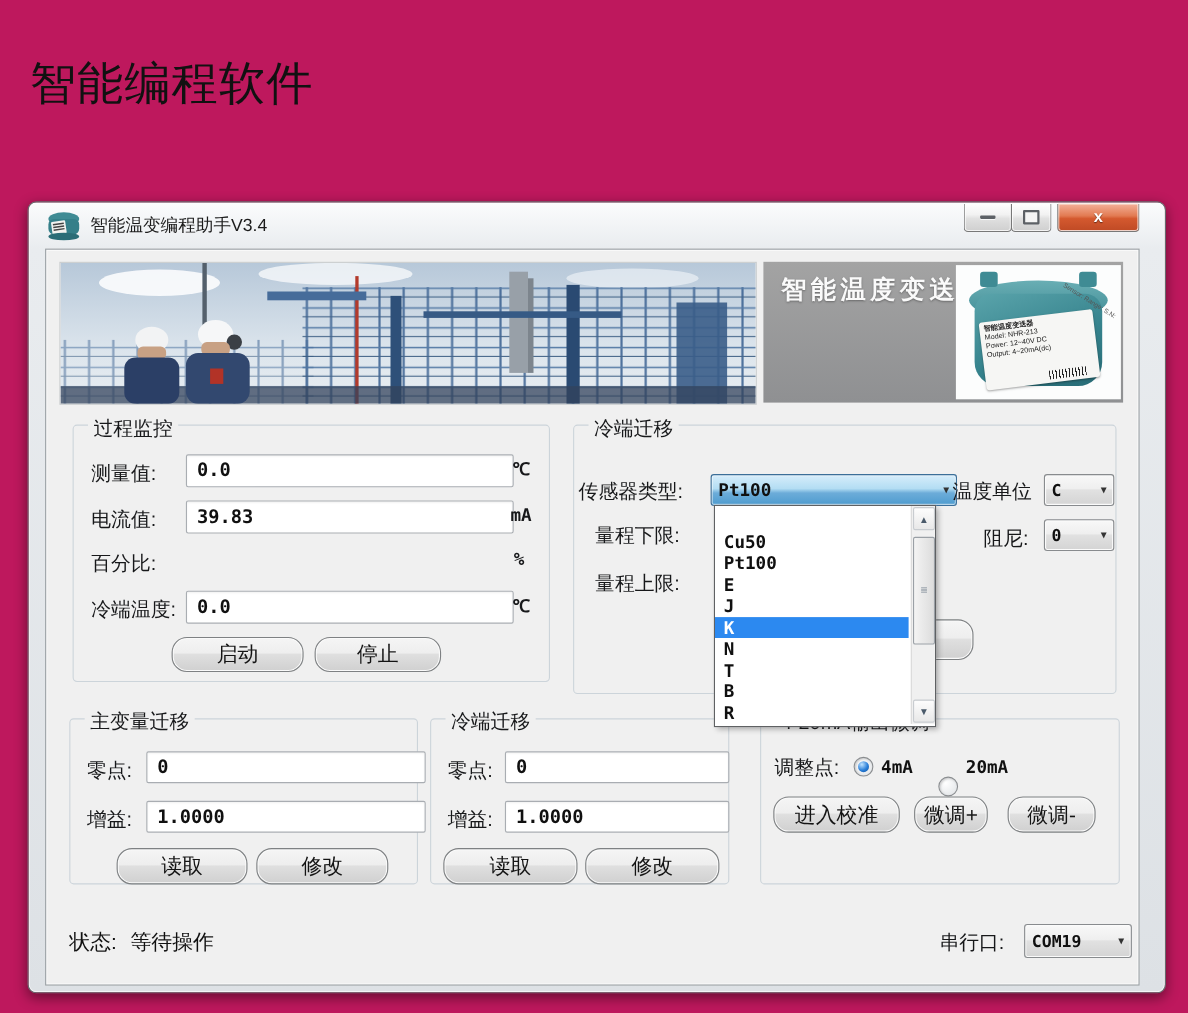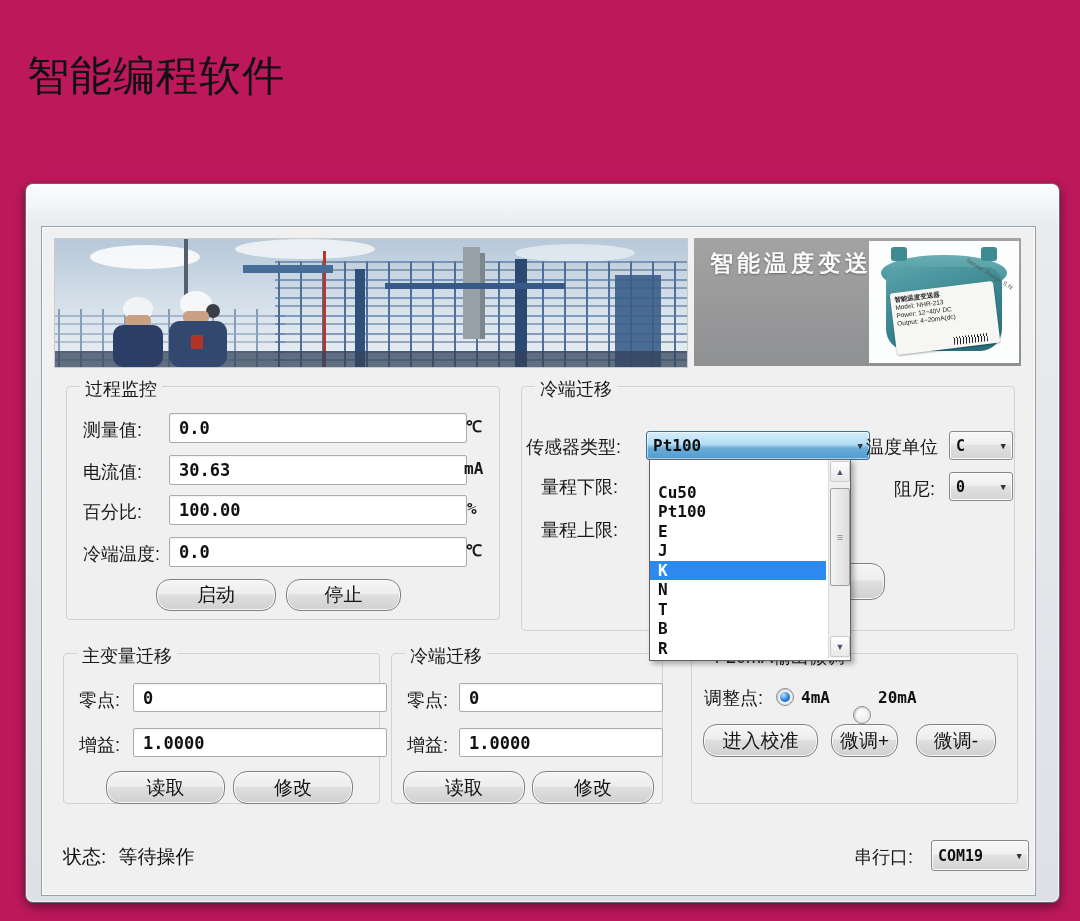--- a/index.html
+++ b/index.html
@@ -101,20 +101,41 @@
 </style>
 </head>
 <body>
 
 <div id="stage">
 
   <div class="abs" id="page-title">智能编程软件</div>
 
   <div class="abs" id="win">
 
+    <div class="abs" id="title-bar">
+      <svg class="abs" style="left:16px;top:7px;" width="34" height="28" viewBox="0 0 34 28">
+        <ellipse cx="16" cy="8" rx="14" ry="6" fill="#3f8b94"></ellipse>
+        <rect x="2" y="8" width="28" height="14" rx="5" fill="#357f89"></rect>
+        <rect x="5" y="10" width="13" height="12" rx="1" fill="#f2f2ef" transform="rotate(-8 11 16)"></rect>
+        <rect x="6.5" y="12" width="10" height="1.3" fill="#444" transform="rotate(-8 11 16)"></rect>
+        <rect x="6.5" y="14.5" width="10" height="1.3" fill="#444" transform="rotate(-8 11 16)"></rect>
+        <rect x="6.5" y="17" width="10" height="1.3" fill="#444" transform="rotate(-8 11 16)"></rect>
+        <ellipse cx="16" cy="24" rx="14" ry="3.5" fill="#2b6d77"></ellipse>
+      </svg>
+      <div class="abs" id="title-text">智能温变编程助手V3.4</div>
+      <div class="abs winbtn" id="btn-min">
+        <span class="min-glyph"></span>
+      </div>
+      <div class="abs winbtn" id="btn-max">
+        <span class="max-glyph"></span>
+      </div>
+      <div class="abs winbtn" id="btn-close">
+        <span class="x-glyph">x</span>
+      </div>
+    </div>
 
     <div class="abs" id="client"></div>
 
     <svg class="abs" id="banner-photo" width="632" height="128" viewBox="0 0 632 128" preserveAspectRatio="none">
       <defs>
         <linearGradient id="sky" x1="0" y1="0" x2="0" y2="1">
           <stop offset="0" stop-color="#b7c8d9"></stop>
             <stop offset="0.6" stop-color="#dbe4ec"></stop>
             <stop offset="1" stop-color="#e9eef2"></stop>
         </linearGradient>
@@ -171,25 +192,24 @@
     </div>
 
     <div class="abs group" style="left:40px;top:202px;width:432px;height:232px;"></div>
     <div class="abs group-title" style="left:54px;top:193px;">过程监控</div>
 
     <div class="abs lbl" style="left:57px;top:234px;">测量值:</div>
     <div class="abs input" style="left:143px;top:229px;width:287px;height:28px;">0.0</div>
     <div class="abs unit" style="left:440px;top:231px;">℃</div>
 
     <div class="abs lbl" style="left:57px;top:276px;">电流值:</div>
-    <div class="abs input" style="left:143px;top:271px;width:287px;height:28px;">30.63</div>
+    <div class="abs input" style="left:143px;top:271px;width:287px;height:28px;">39.83</div>
     <div class="abs unit" style="left:438px;top:275px;">mA</div>
 
     <div class="abs lbl" style="left:57px;top:316px;">百分比:</div>
-    <div class="abs input" style="left:143px;top:311px;width:287px;height:28px;">100.00</div>
     <div class="abs unit" style="left:441px;top:315px;">%</div>
 
     <div class="abs lbl" style="left:57px;top:358px;">冷端温度:</div>
     <div class="abs input" style="left:143px;top:353px;width:287px;height:28px;">0.0</div>
     <div class="abs unit" style="left:440px;top:355px;">℃</div>
 
     <div class="abs btn" style="left:130px;top:395px;width:118px;height:30px;">启动</div>
     <div class="abs btn" style="left:260px;top:395px;width:113px;height:30px;">停止</div>
 
     <div class="abs group" style="left:495px;top:202px;width:492px;height:243px;"></div>

